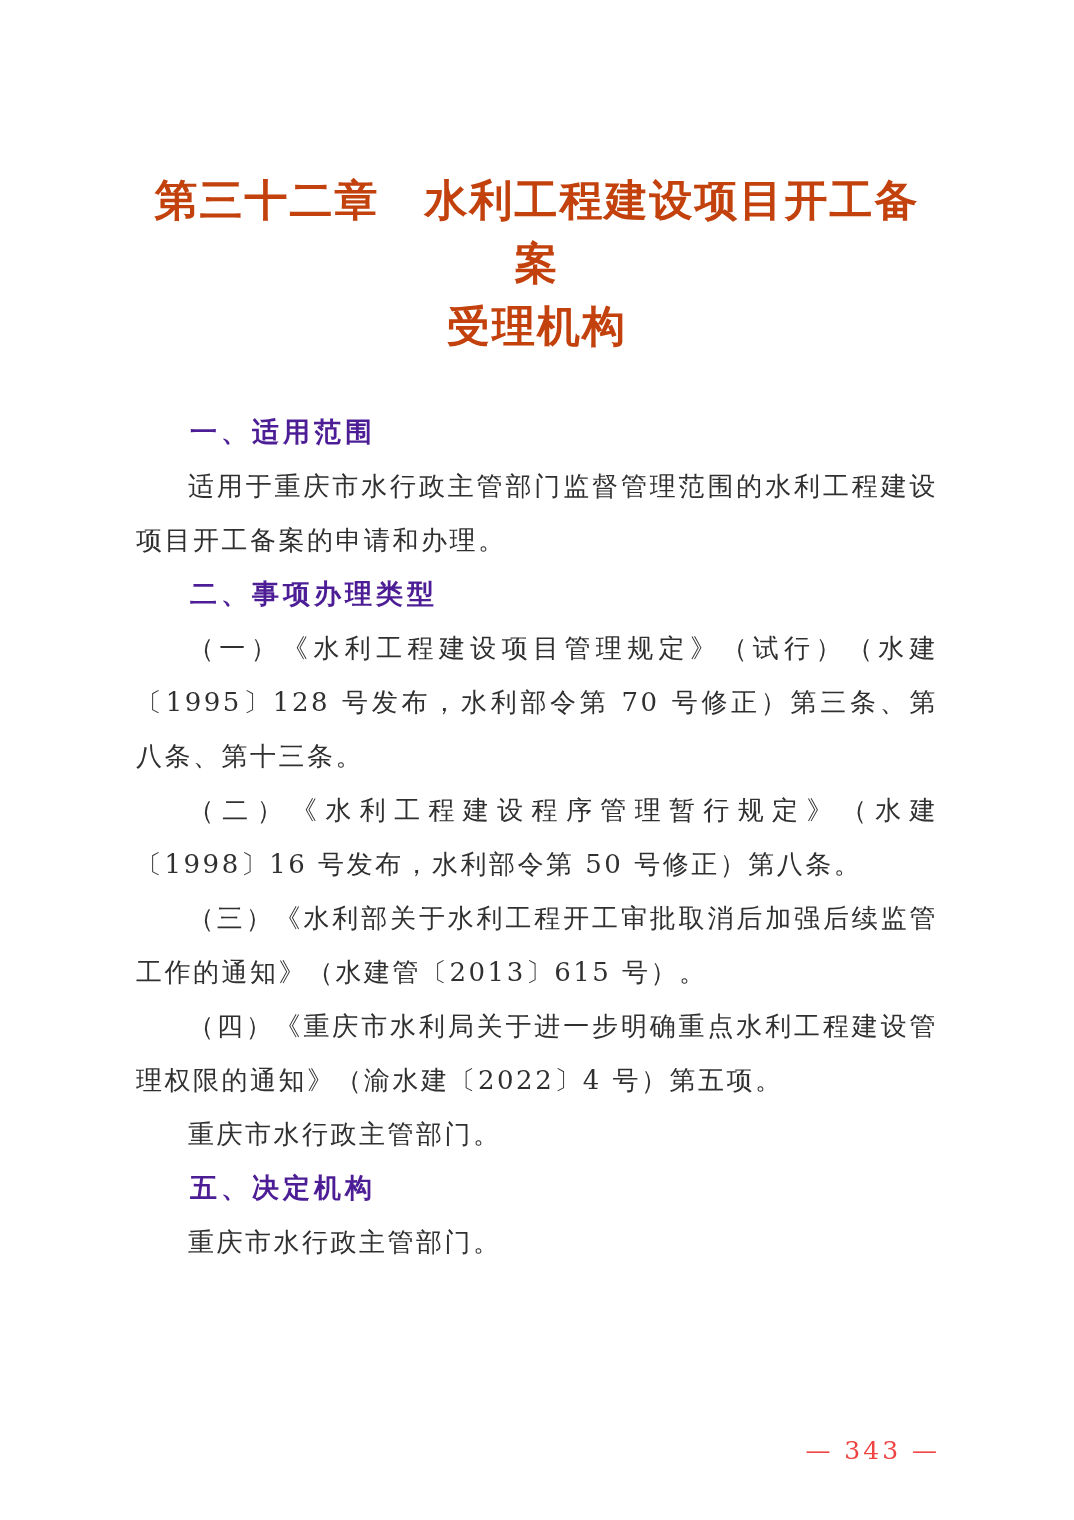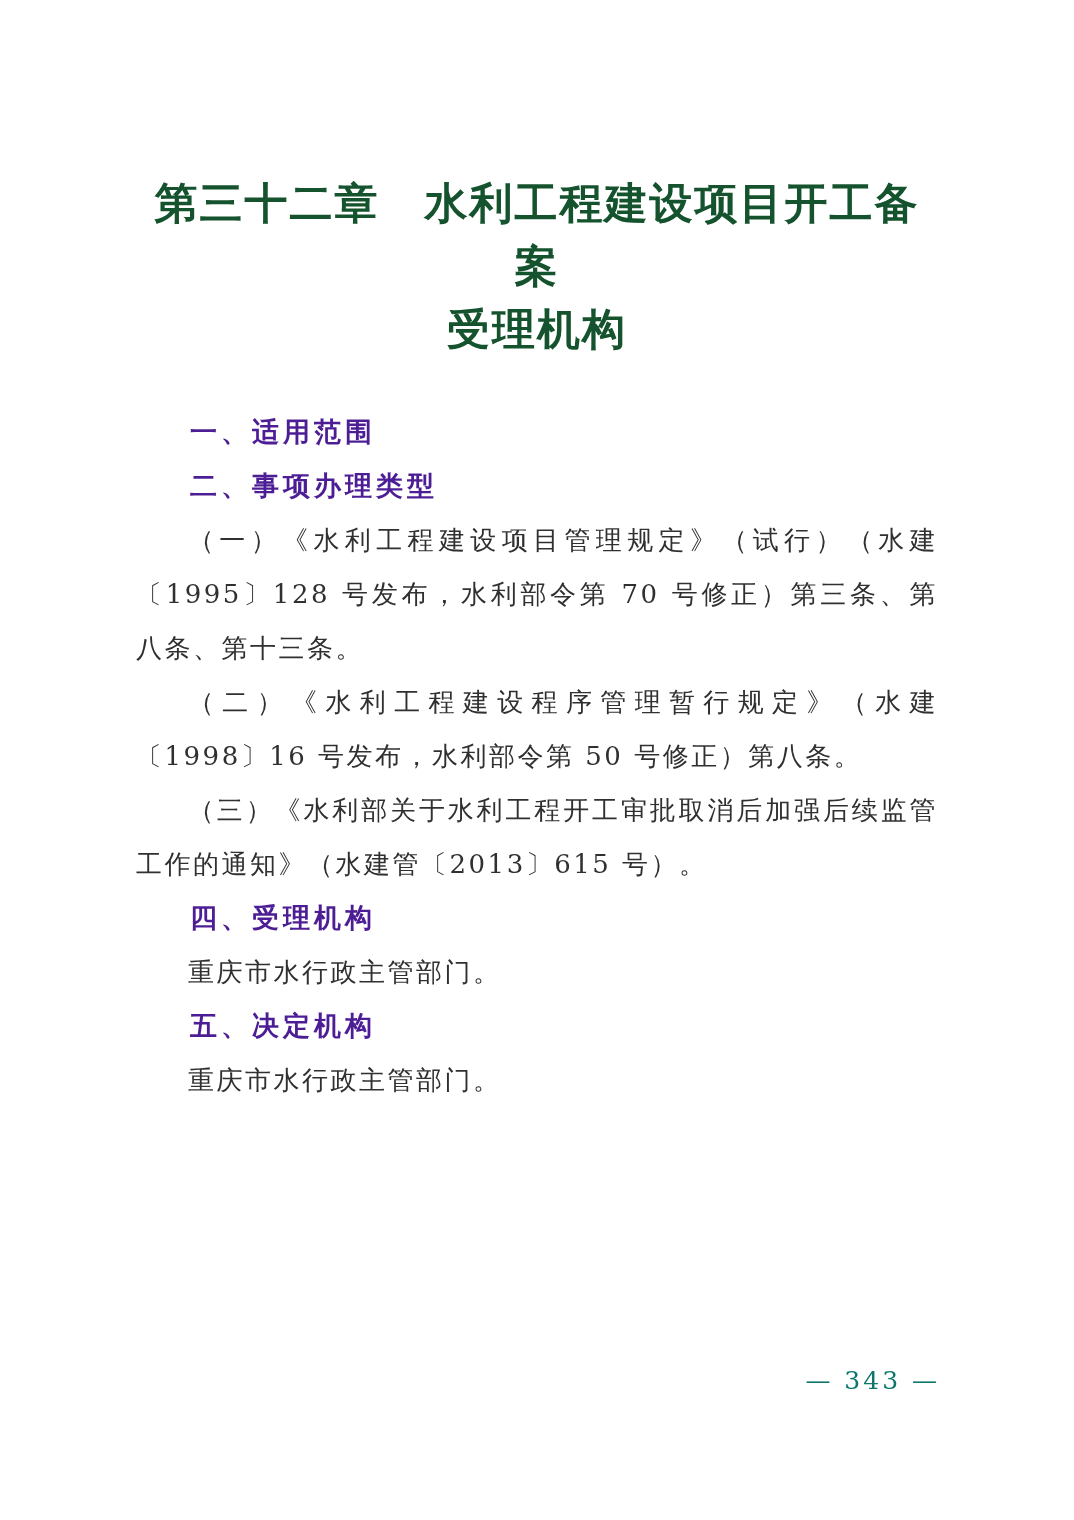--- a/index.html
+++ b/index.html
@@ -16,27 +16,27 @@
     color: #000;
     overflow: hidden;
   }
   .content {
     position: absolute;
     left: 136px;
     top: 172px;
     width: 802px;
   }
   .doc-title {
-    font-family: Liberation Sans, sans-serif;
+    font-family: Liberation Mono, monospace;
     font-weight: 700;
     font-size: 43px;
     line-height: 63px;
     letter-spacing: 2px;
     text-align: center;
-    color: #14532d;
+    color: #c2410c;
     margin: 0 0 44px 0;
   }
   .sec-heading {
     font-family: "DejaVu Sans", "Liberation Sans", sans-serif;
     font-weight: 700;
     font-size: 27px;
     line-height: 54px;
     letter-spacing: 4px;
     text-indent: 2em;
     color: #4c1d95;
@@ -49,43 +49,44 @@
     line-height: 54px;
     letter-spacing: 2.5px;
     text-indent: 2em;
     text-align: justify;
     color: #303030;
     margin: 0;
   }
   .page-footer {
     position: absolute;
     right: 134px;
-    top: 1366px;
+    top: 1436px;
     font-family: "DejaVu Serif", "Liberation Serif", serif;
     font-size: 25px;
     letter-spacing: 3px;
-    color: #0f766e;
+    color: #ef4444;
   }
 </style>
 </head>
 <body>
 
 <div class="page">
   <div class="content">
     <h1 class="doc-title">
       <span>第三十二章　水利工程建设项目开工备案</span><br>
       <span>受理机构</span>
     </h1>
     <main id="sections-root">
         <h2 class="sec-heading">一、适用范围</h2>
+        <p class="body-para">适用于重庆市水行政主管部门监督管理范围的水利工程建设项目开工备案的申请和办理。</p>
         <h2 class="sec-heading">二、事项办理类型</h2>
         <p class="body-para">（一）《水利工程建设项目管理规定》（试行）（水建〔1995〕128 号发布，水利部令第 70 号修正）第三条、第八条、第十三条。</p>
         <p class="body-para">（二）《水利工程建设程序管理暂行规定》（水建〔1998〕16 号发布，水利部令第 50 号修正）第八条。</p>
         <p class="body-para">（三）《水利部关于水利工程开工审批取消后加强后续监管工作的通知》（水建管〔2013〕615 号）。</p>
-        <h2 class="sec-heading">四、受理机构</h2>
+        <p class="body-para">（四）《重庆市水利局关于进一步明确重点水利工程建设管理权限的通知》（渝水建〔2022〕4 号）第五项。</p>
         <p class="body-para">重庆市水行政主管部门。</p>
         <h2 class="sec-heading">五、决定机构</h2>
         <p class="body-para">重庆市水行政主管部门。</p>
       </main>
   </div>
   <footer class="page-footer">
     <span>— 343 —</span>
   </footer>
 </div>
 

